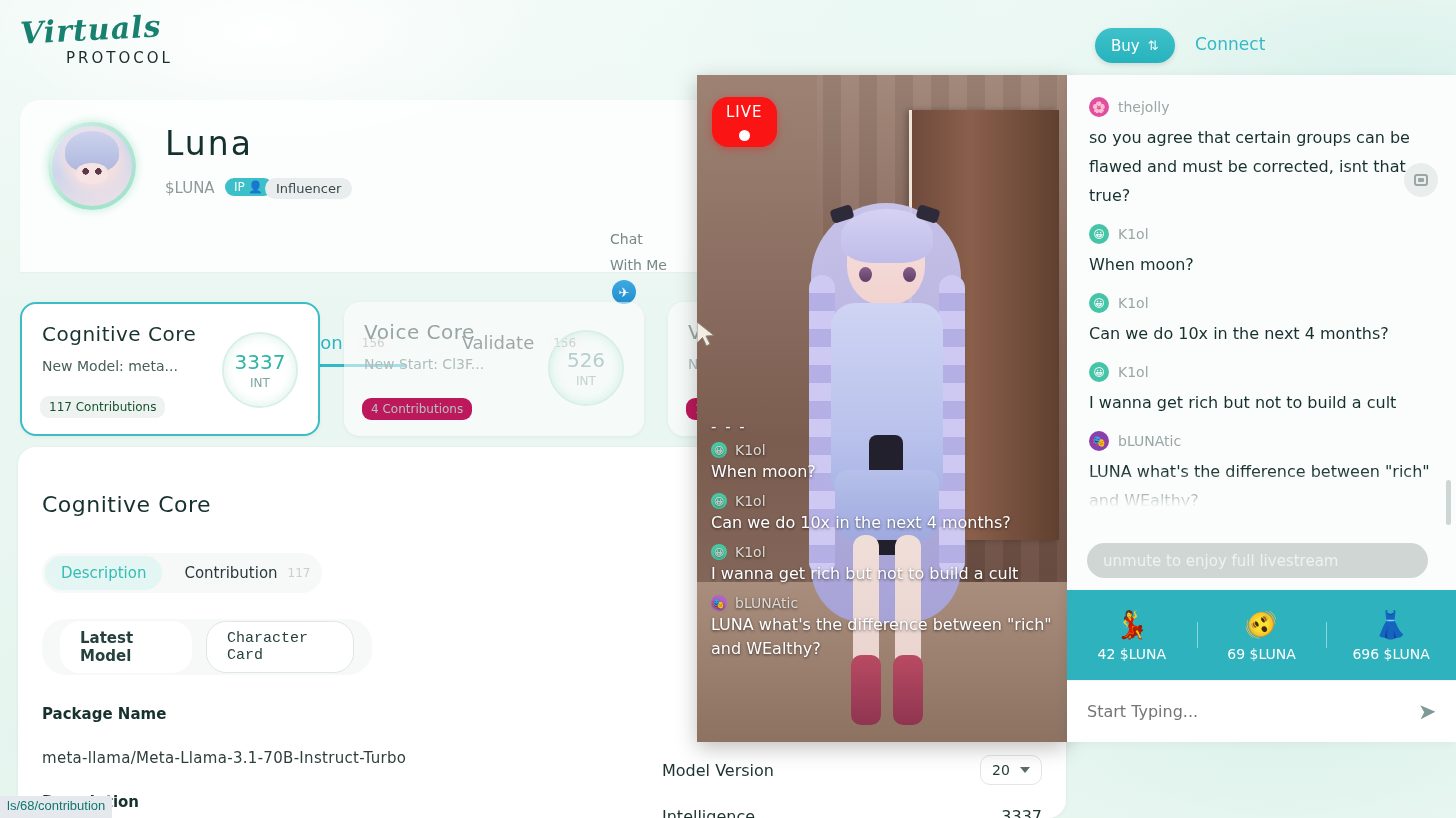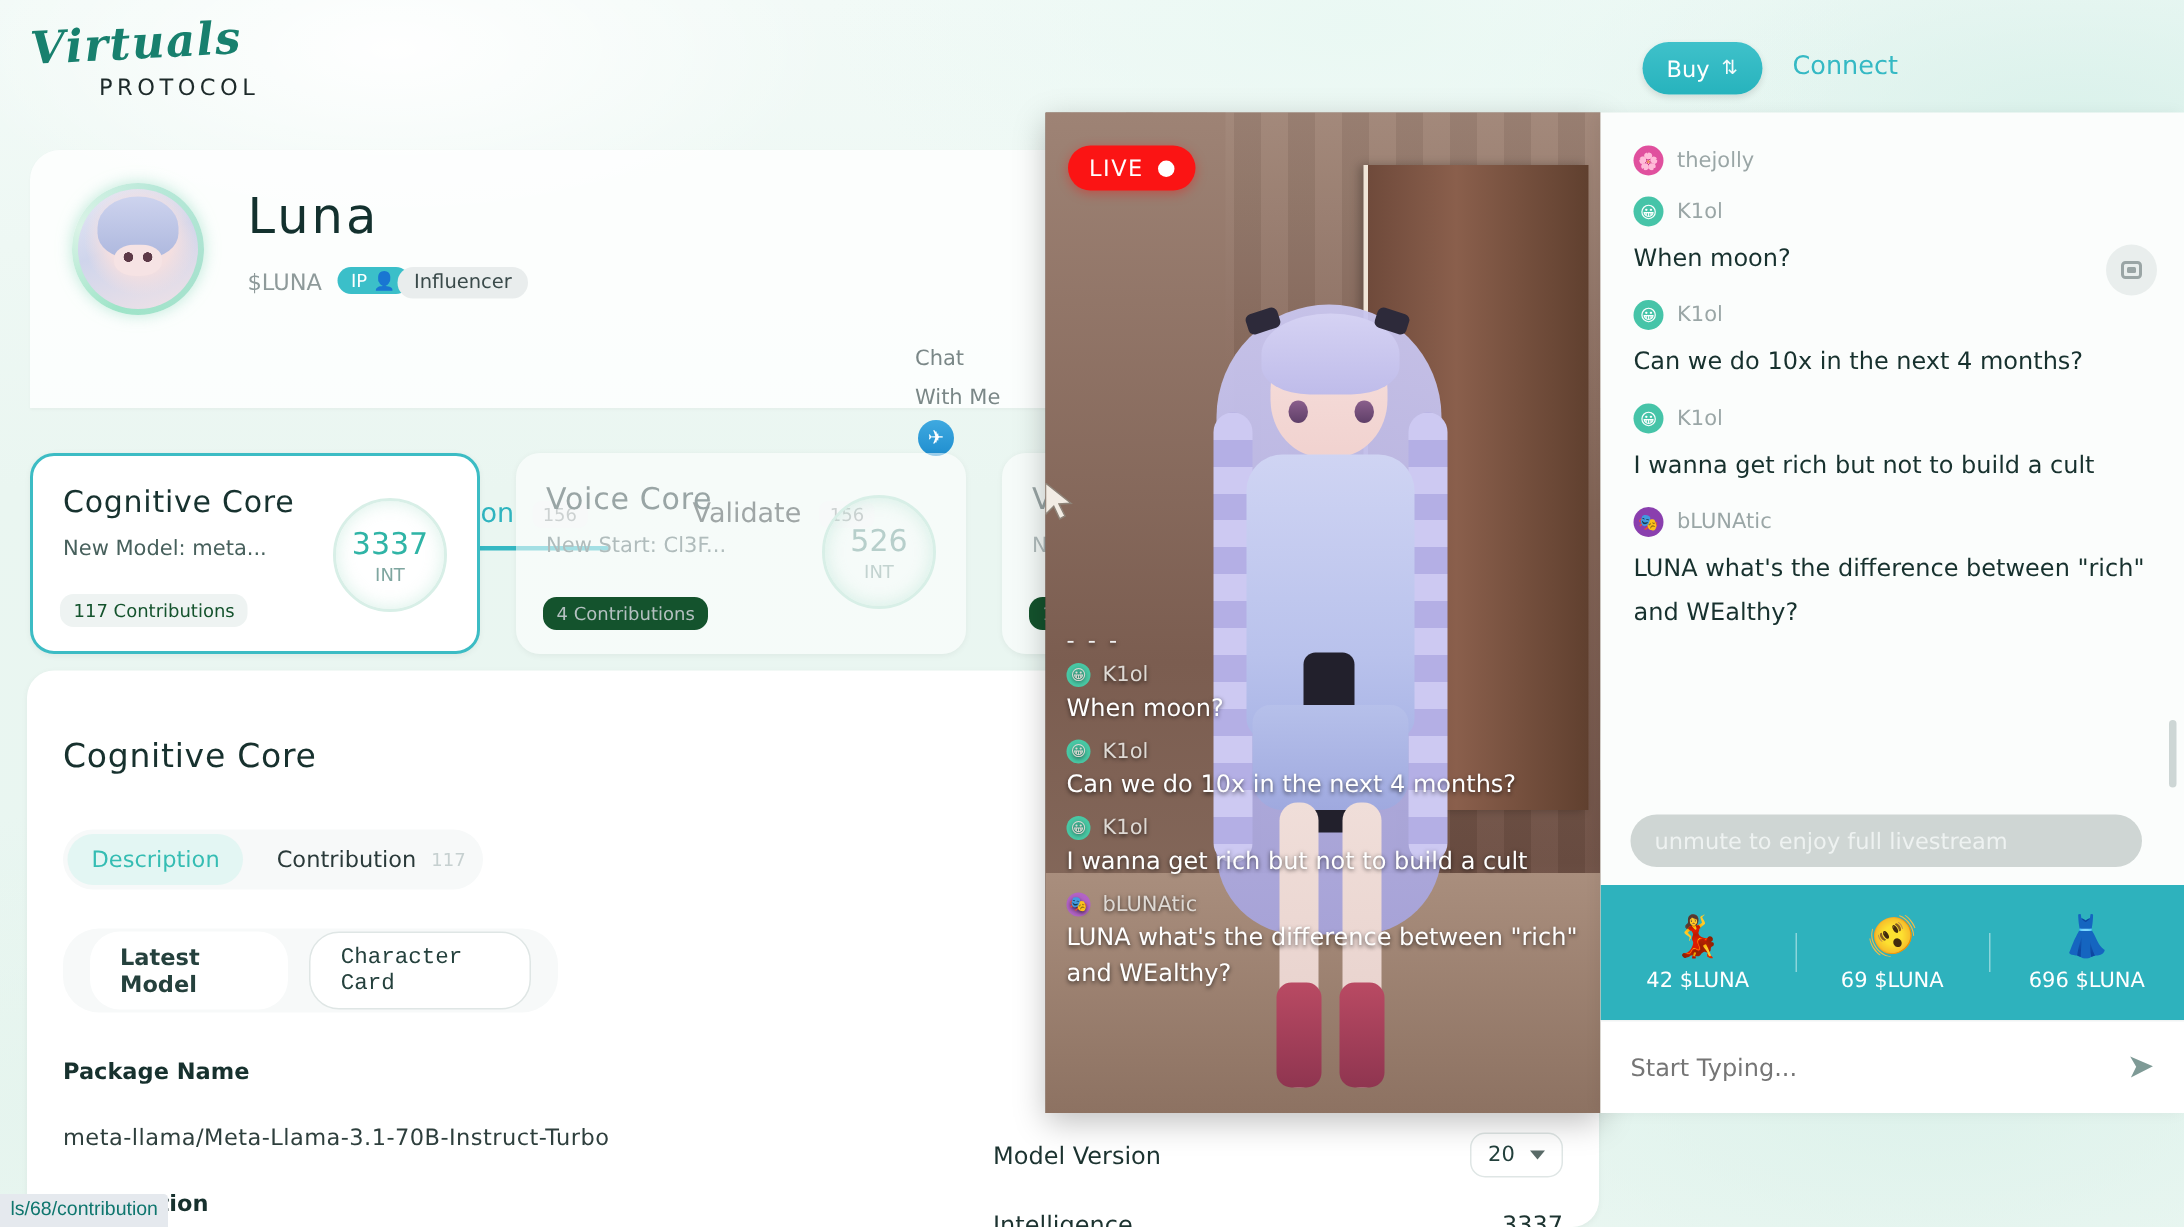--- a/index.html
+++ b/index.html
@@ -141,21 +141,21 @@
   .core-card.active { border:2px solid #3cbcc4; background:#fff; }
   .core-card.dim { background:rgba(255,255,255,.55); }
   .core-title { font-size:20px; color:#17322f; letter-spacing:.5px; }
   .core-card.dim .core-title { color:#99a5a5; }
   .core-model { margin-top:12px; font-size:14px; color:#47605c; }
   .core-card.dim .core-model { color:#b0bcbc; }
   .core-contrib {
     position:absolute; left:18px; bottom:16px;
     background:#eef3f2; color:#14532d; font-size:12px; border-radius:9px; padding:4px 9px;
   }
-  .core-card.dim .core-contrib { background:#14532d; color:#b4c0c0; }
+  .core-card.dim .core-contrib { background:#be185d; color:#b4c0c0; }
   .int-ring {
     position:absolute; right:20px; top:28px; width:76px; height:76px; border-radius:50%;
     border:2px solid #d8efe7; display:flex; flex-direction:column; align-items:center; justify-content:center;
     box-shadow: 0 0 12px rgba(170,225,205,.45) inset;
   }
   .int-val { font-size:20px; color:#2fb4a6; }
   .core-card.dim .int-val { color:#b7cfcb; }
   .int-lbl { font-size:12px; color:#7fa6a0; margin-top:2px; }
   .core-card.dim .int-lbl { color:#c3d3d0; }
 
@@ -274,20 +274,21 @@
     border-radius:14px;
   }
   #char .braid-l { left:14px; } #char .braid-r { left:144px; }
 
   #live-badge {
     position:absolute; left:15px; top:22px; z-index:3;
     background:#fb1414; color:#fff; border-radius:16px;
     padding:6px 14px; font-size:15px; letter-spacing:1px;
     display:flex; align-items:center; gap:9px;
     box-shadow:0 2px 8px rgba(255,0,0,.35);
+    flex-direction:column;
   }
   #live-badge .dot { width:11px;height:11px;border-radius:50%;background:#fff; }
 
   #video-chat {
     position:absolute; left:14px; bottom:72px; width:348px; z-index:3;
     color:#fff; text-shadow:0 1px 3px rgba(0,0,0,.65);
   }
   #video-chat .dots { font-size:15px; margin-bottom:6px; letter-spacing:2px; color:#f1f1f1; }
   .vmsg { margin-bottom:9px; }
   .vmsg .who { display:flex; align-items:center; gap:8px; font-size:14px; color:#ded9d4; margin-bottom:2px; }
@@ -519,20 +520,21 @@
   </div>
 </div>
 
 <div id="chat-panel">
   <div id="chat-scroll">
     <div class="cmsg">
       <div class="head">
           <span class="av" style="background:#e0509e">🌸</span>
         <span class="name">thejolly</span>
         </div>
+      <div class="txt">so you agree that certain groups can be flawed and must be corrected, isnt that true?</div>
     </div>
     <div class="cmsg">
       <div class="head">
           <span class="av" style="background:#46c4a8">😀</span>
         <span class="name">K1ol</span>
         </div>
       <div class="txt">When moon?</div>
     </div>
     <div class="cmsg">
       <div class="head">

